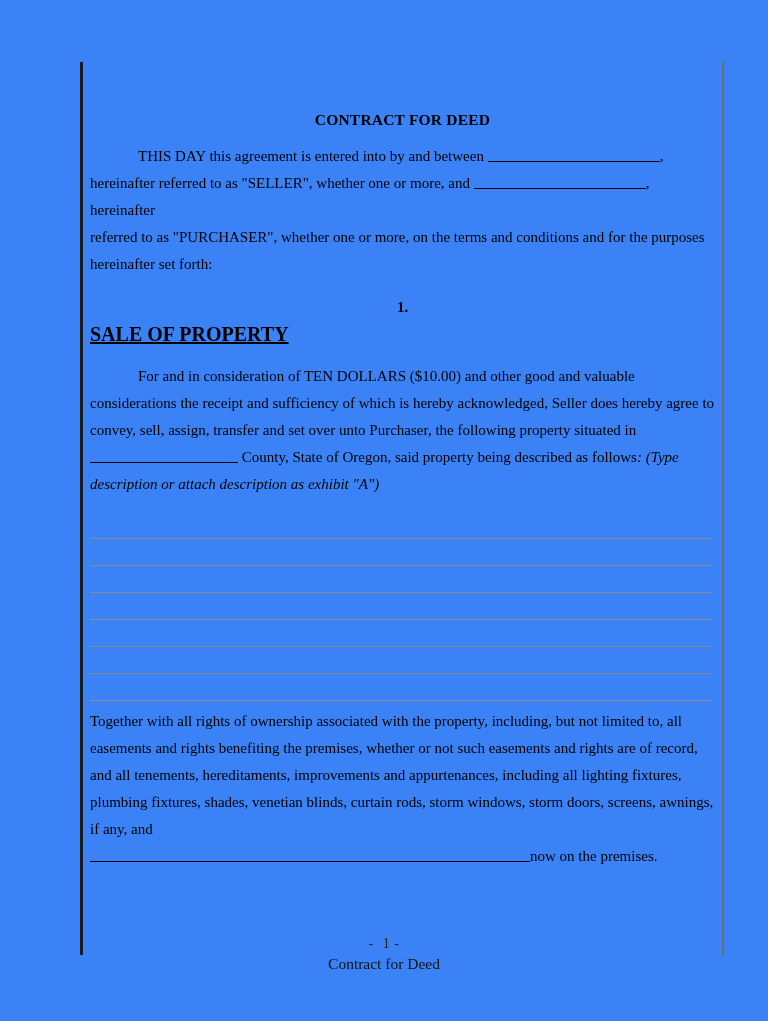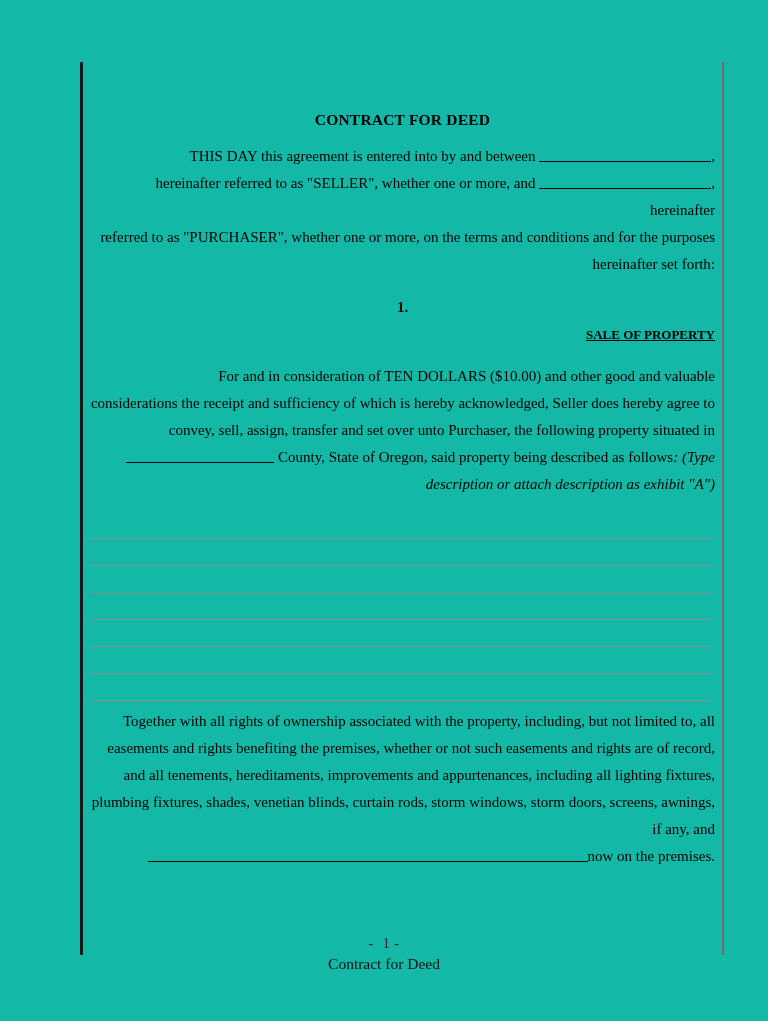--- a/index.html
+++ b/index.html
@@ -4,21 +4,21 @@
 <style>
   html, body {
     margin: 0;
     padding: 0;
     background: #ffffff;
   }
   .page {
     position: relative;
     width: 768px;
     height: 1021px;
-    background: #14b8a6;
+    background: #3b82f6;
     font-family: "Liberation Serif", "DejaVu Serif", serif;
     color: #000000;
     overflow: hidden;
   }
 
   
   .border-left {
     position: absolute;
     left: 80px;
     top: 62px;
@@ -49,36 +49,36 @@
     font-size: 15.5px;
     letter-spacing: 0.2px;
     margin: 50px 0 0 0;
     line-height: 1;
   }
 
   .para {
     font-size: 15px;
     line-height: 27px;
     margin: 0;
-    text-align: right;
+    text-align: left;
   }
   .para.gap-top { margin-top: 15px; }
   .indent { display: inline-block; width: 48px; }
 
   .section-number {
     text-align: center;
     font-weight: bold;
     font-size: 15px;
     line-height: 27px;
     margin: 16px 0 0 0;
   }
   .section-heading {
-    text-align: right;
+    text-align: left;
     font-weight: bold;
-    font-size: 13px;
+    font-size: 20px;
     line-height: 27px;
     margin: 0;
   }
   .section-heading span { text-decoration: underline; }
 
   .ital { font-style: italic; }
 
   .blank-inline {
     display: inline-block;
     border-bottom: 1px solid #000;

